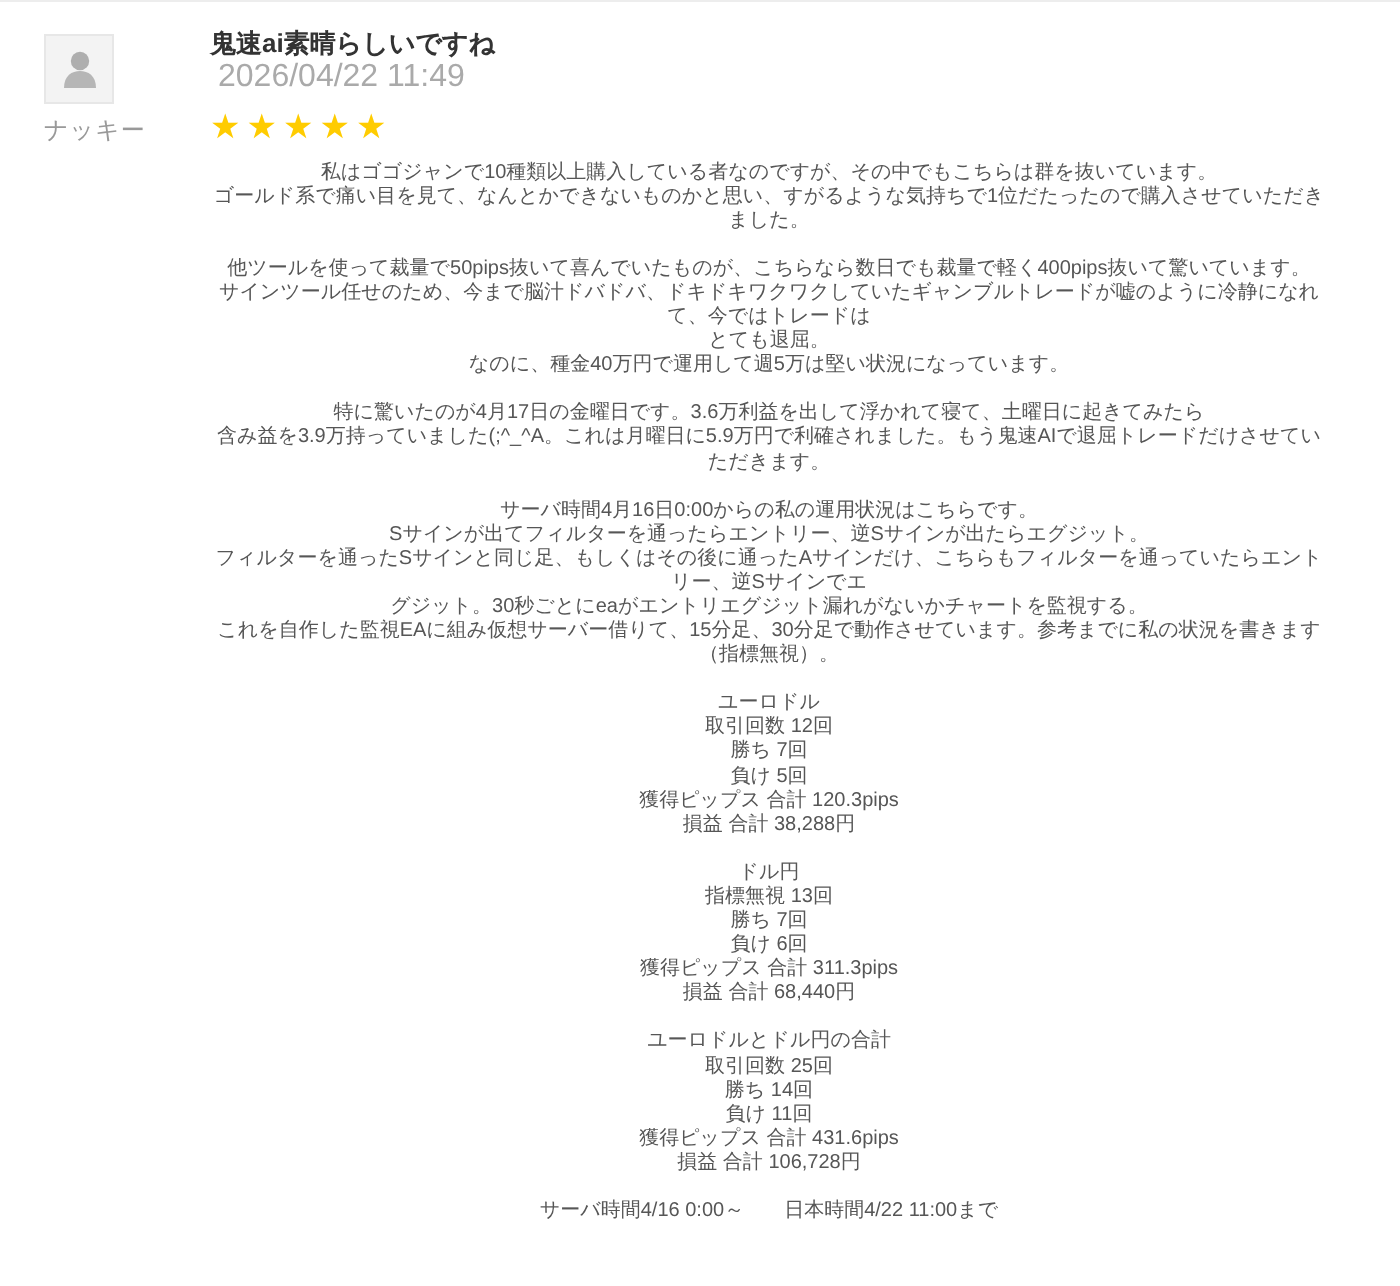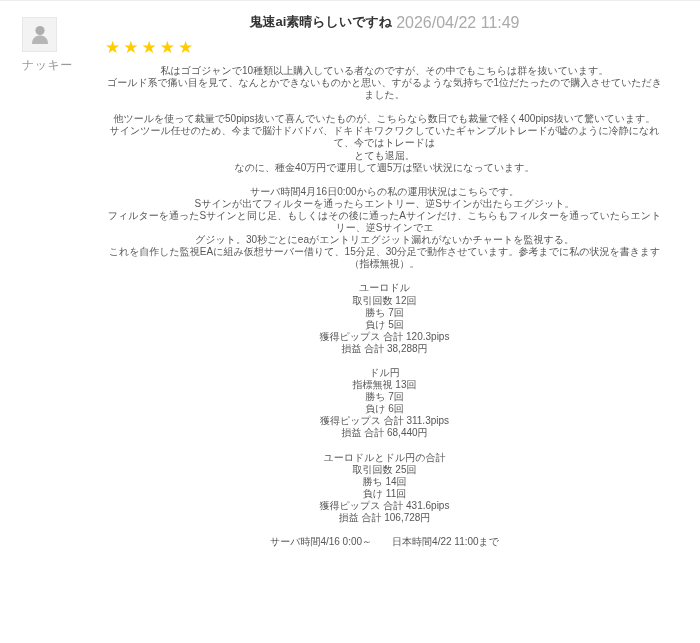--- a/index.html
+++ b/index.html
@@ -11,21 +11,21 @@
     overflow:hidden; position:relative;
   }
   .review { display:flex; padding:13px 36px 0 22px; }
   .left-col { width:83px; flex:none; padding-top:3px; }
   .avatar {
     width:35px; height:35px; background:#f3f3f3; border:1px solid #e7e7e7;
     display:flex; align-items:center; justify-content:center;
   }
   .username { font-size:12px; color:#999; margin-top:5px; letter-spacing:0.5px; }
   .main-col { flex:1; min-width:0; }
-  .header-row { display:flex; justify-content:center; align-items:flex-start; }
+  .header-row { display:flex; justify-content:center; align-items:flex-start;flex-direction:column; }
   .title { font-size:13px; font-weight:bold; color:#333; margin:0; line-height:1.2; }
   .date { font-size:16px; color:#aaa; white-space:nowrap; margin-left:4px; }
   .stars { font-size:17px; letter-spacing:3px; margin:7px 0 9px; line-height:1; }
   .body { font-size:10px; color:#565656; line-height:12.1px; }
   .para { margin:0 0 12px; white-space:pre-line;text-align:center; }
 </style>
 </head>
 <body>
 
 <div class="page">
@@ -49,20 +49,22 @@
         <span class="date">2026/04/22 11:49</span>
       </div>
       <div class="stars" style="color: rgb(255, 204, 0);">★★★★★</div>
       <div class="body">
           <p class="para">私はゴゴジャンで10種類以上購入している者なのですが、その中でもこちらは群を抜いています。
 ゴールド系で痛い目を見て、なんとかできないものかと思い、すがるような気持ちで1位だたったので購入させていただきました。</p>
           <p class="para">他ツールを使って裁量で50pips抜いて喜んでいたものが、こちらなら数日でも裁量で軽く400pips抜いて驚いています。
 サインツール任せのため、今まで脳汁ドバドバ、ドキドキワクワクしていたギャンブルトレードが嘘のように冷静になれて、今ではトレードは
 とても退屈。
 なのに、種金40万円で運用して週5万は堅い状況になっています。</p>
+          <p class="para">特に驚いたのが4月17日の金曜日です。3.6万利益を出して浮かれて寝て、土曜日に起きてみたら
+含み益を3.9万持っていました(;^_^A。これは月曜日に5.9万円で利確されました。もう鬼速AIで退屈トレードだけさせていただきます。</p>
           <p class="para">サーバ時間4月16日0:00からの私の運用状況はこちらです。
 Sサインが出てフィルターを通ったらエントリー、逆Sサインが出たらエグジット。
 フィルターを通ったSサインと同じ足、もしくはその後に通ったAサインだけ、こちらもフィルターを通っていたらエントリー、逆Sサインでエ
 グジット。30秒ごとにeaがエントリエグジット漏れがないかチャートを監視する。
 これを自作した監視EAに組み仮想サーバー借りて、15分足、30分足で動作させています。参考までに私の状況を書きます（指標無視）。</p>
           <p class="para">ユーロドル
 取引回数 12回
 勝ち 7回
 負け 5回
 獲得ピップス 合計 120.3pips

